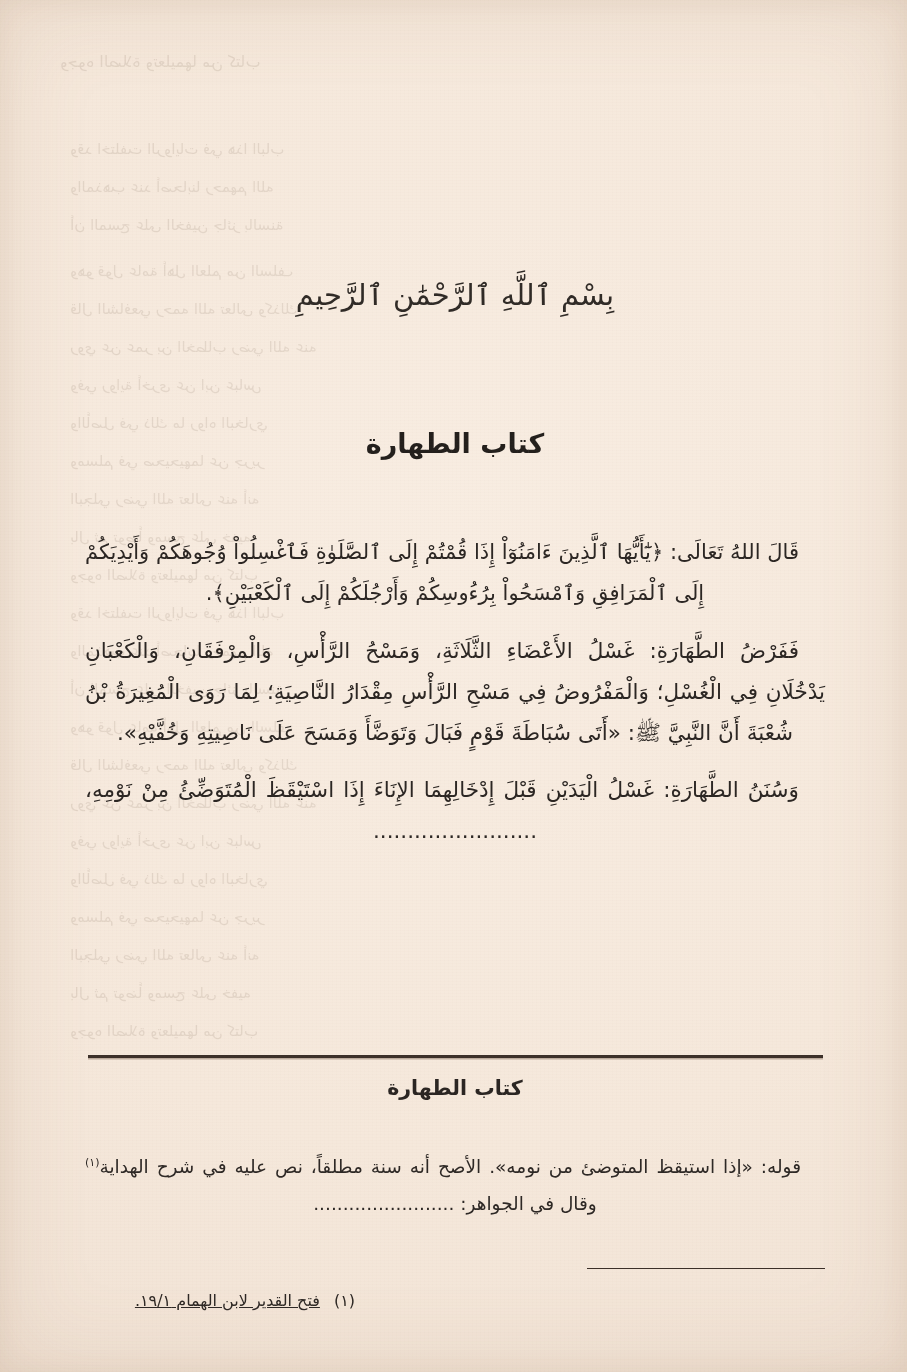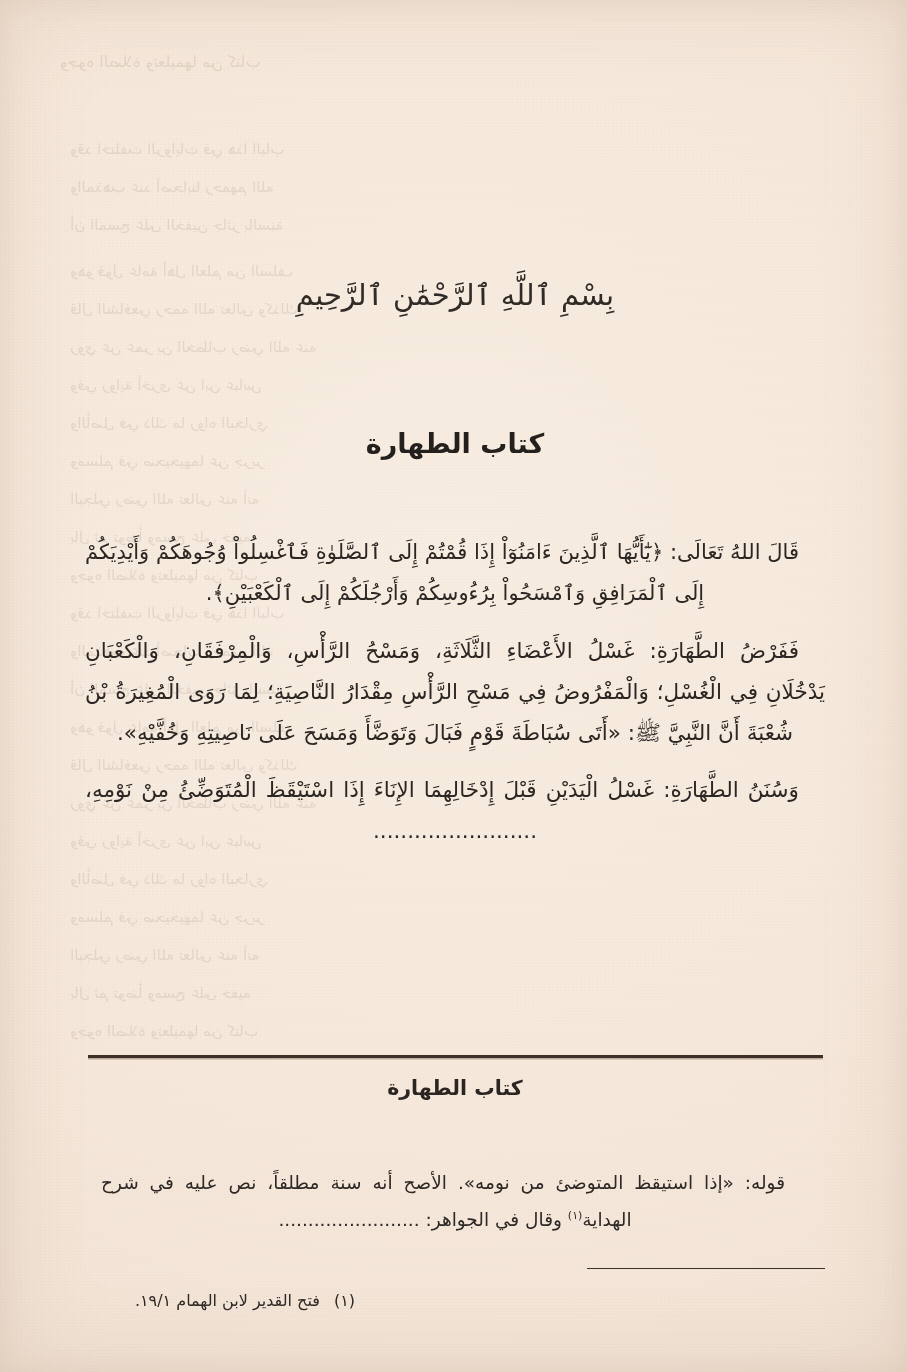--- a/index.html
+++ b/index.html
@@ -128,21 +128,21 @@
   }
   #sharh {
     top: 1148px;
     color: #2d2825;
     font-size: 18.5px;
     line-height: 37px;
     text-align: justify;
     text-align-last: center;
   }
   #sharh p {
-    margin: 16px;
+    margin: 0;
     text-indent: 24px;
     text-align: justify;
     text-align-last: center;
   }
 
   sup.fn {
     font-size: 11px;
     vertical-align: super;
     line-height: 0;
   }
@@ -163,21 +163,21 @@
     line-height: 26px;
   }
   .fn-row {
     display: flex;
     flex-direction: row;
     justify-content: flex-start;
     gap: 14px;
     padding-right: 470px;
   }
   .fn-num { flex: 0 0 auto; }
-  .fn-txt { flex: 0 0 auto; }
+  .fn-txt { flex: 0 0 auto; text-decoration: underline; }
 
   .dots { letter-spacing: 2px; }
 </style>
 </head>
 <body>
 
 <div id="page">
 
   <div id="showthrough">
     <div class="gl" style="top:52px;  right:60px;  font-size:16px;">وجوه الصلاة وتعليمها من كتاب</div>

